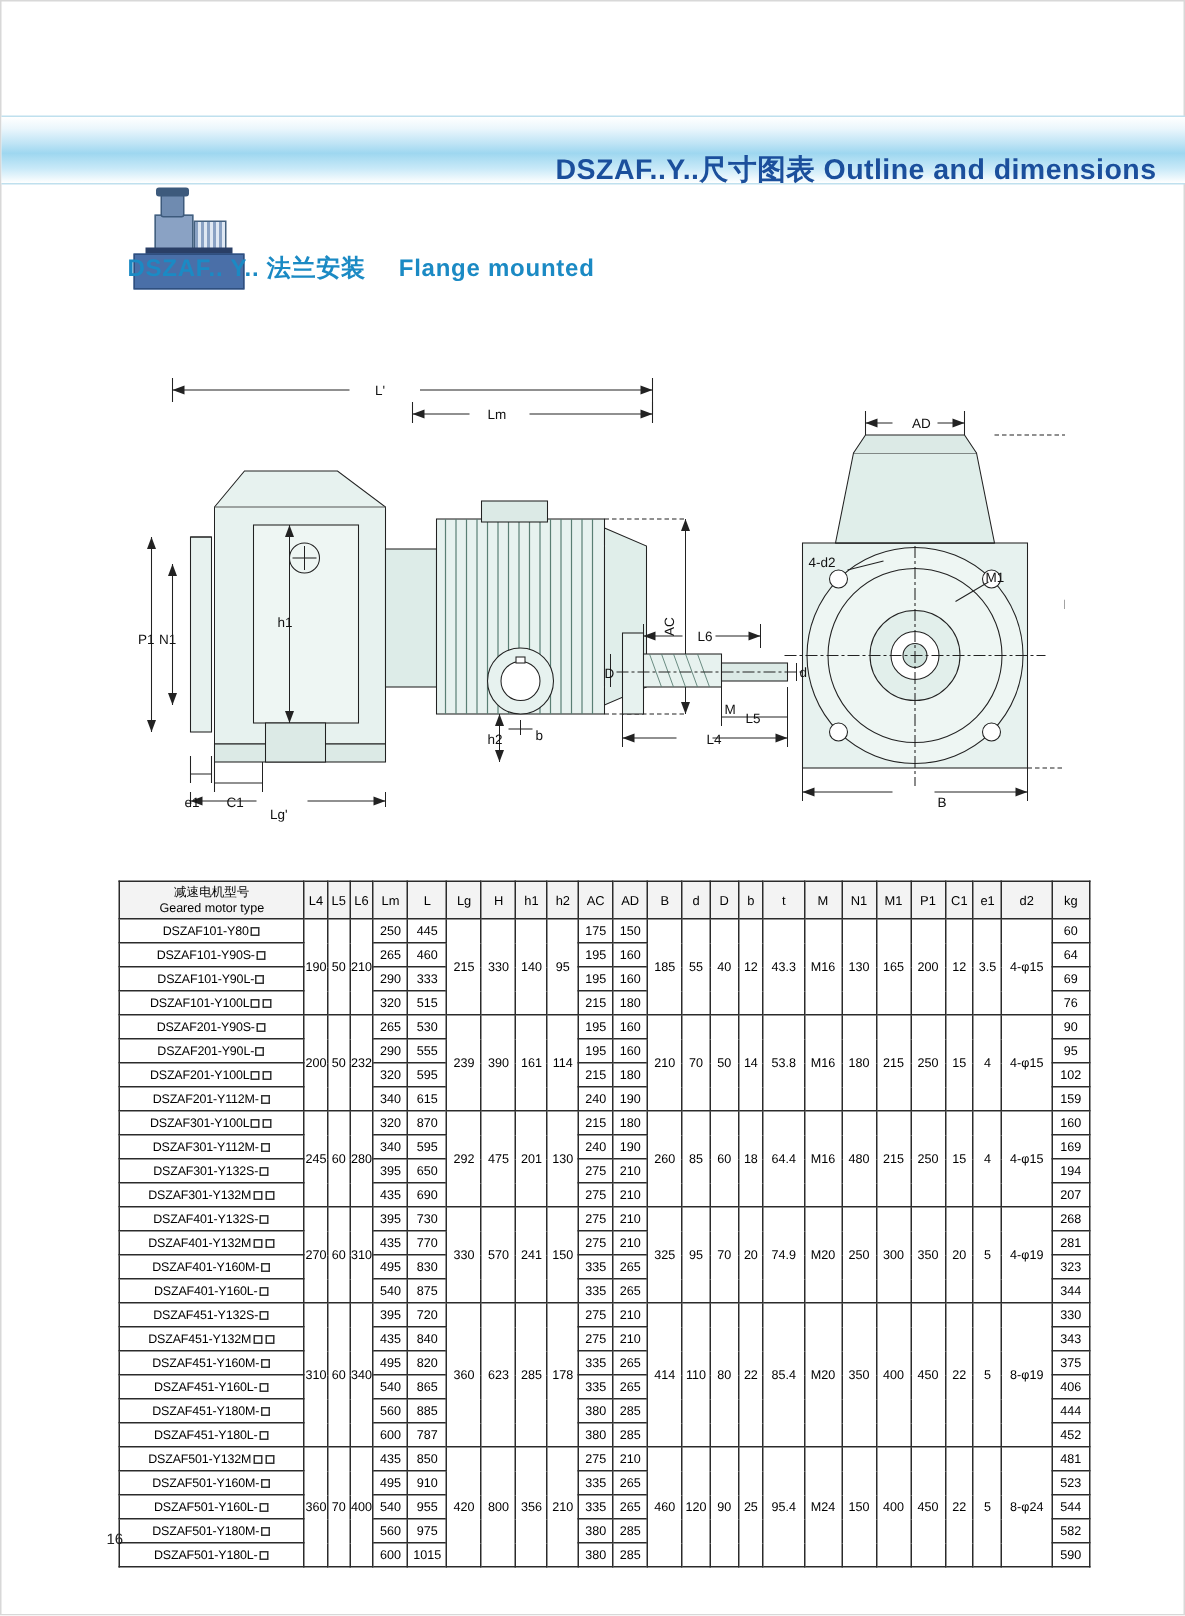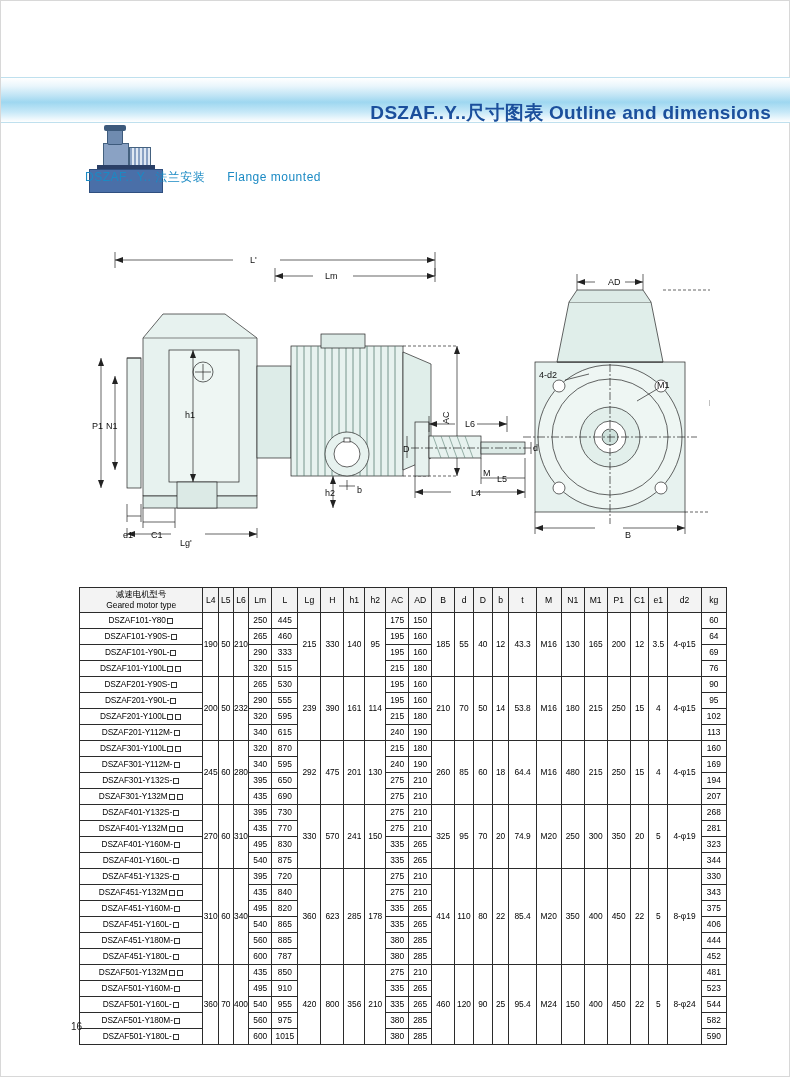--- a/index.html
+++ b/index.html
@@ -61,21 +61,21 @@
     background:#3d5a7c; border-radius:2px;
   }
   .m-fin {
     position:absolute; left:40px; top:18px; width:22px; height:20px;
     background:repeating-linear-gradient(to right,#8aa2c4 0 2px,#dfe8f3 2px 4px);
     border:1px solid #44617f;
   }
   
   .subtitle {
     position:absolute; left:84px; top:168px;
-    font-size:12px; font-weight:normal; color:#1b8ac4;
+    font-size:16px; font-weight:bold; color:#1b8ac4;
     letter-spacing:0.5px;
   }
   .subtitle .en { margin-left:22px; }
   
   .drawing {
     position:absolute; left:84px; top:245px; width:625px; height:310px;
   }
   .drawing svg { display:block; }
   
   .table-wrap {
@@ -495,21 +495,21 @@
             <td>215</td>
             <td>180</td>
             <td>102</td>
           </tr>
           <tr>
             <td class="model">DSZAF201-<span>Y112M-</span><span class="chk"></span></td>
             <td>340</td>
             <td>615</td>
             <td>240</td>
             <td>190</td>
-            <td>113</td>
+            <td>159</td>
           </tr>
           <tr class="grp-top">
             <td class="model">DSZAF301-<span>Y100L</span><span class="chk"></span><span class="chk"></span></td>
             <td rowspan="4">245</td>
             <td rowspan="4">60</td>
             <td rowspan="4">280</td>
             <td>320</td>
             <td>870</td>
             <td rowspan="4">292</td>
             <td rowspan="4">475</td>

